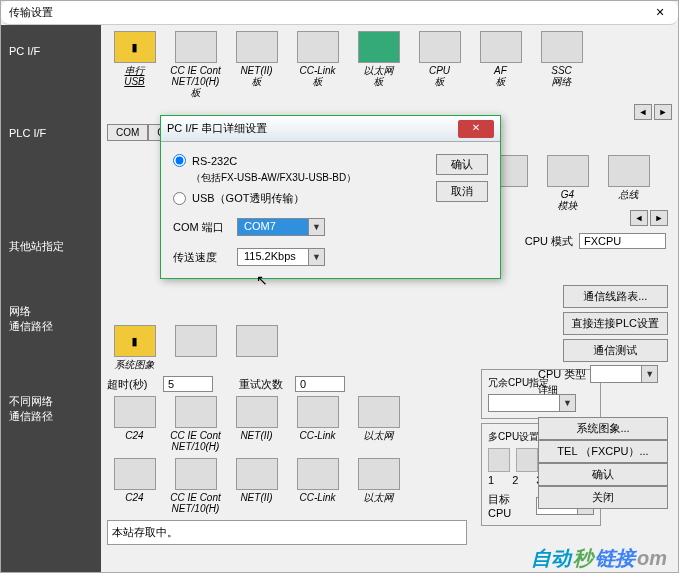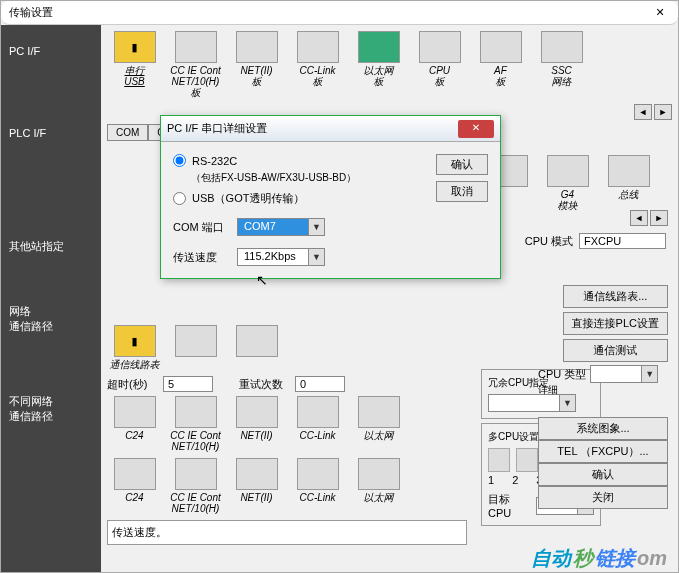--- a/index.html
+++ b/index.html
@@ -184,21 +184,21 @@
       <div class="cpu-mode-row">
         <label>CPU 模式</label>
         <input value="FXCPU" style="">
       </div>
 
       <div class="mid-zone">
 
         <div class="icon-row row-lower">
           <div class="icon-item">
             <div class="icon-box yellow">▮</div>
-            <div class="icon-label">通信线路表</div>
+            <div class="icon-label">系统图象</div>
           </div>
           <div class="icon-item">
               <div class="icon-box"></div>
               <div class="icon-label">&nbsp;</div>
             </div>
           <div class="icon-item">
               <div class="icon-box"></div>
               <div class="icon-label">&nbsp;</div>
             </div>
         </div>
@@ -250,21 +250,21 @@
           <div class="icon-item">
               <div class="icon-box"></div>
               <div class="icon-label">CC-Link</div>
             </div>
           <div class="icon-item">
               <div class="icon-box"></div>
               <div class="icon-label">以太网</div>
             </div>
         </div>
 
-        <div class="footer-text" style="width:360px">传送速度。</div>
+        <div class="footer-text" style="width:360px">本站存取中。</div>
       </div>
 
       <div class="right-buttons">
         <div class="btn">通信线路表...</div>
         <div class="btn">直接连接PLC设置</div>
         <div class="btn">通信测试</div>
       </div>
 
       <div style="position:absolute;left:380px;top:340px;width:120px">
         <div class="fieldset">

